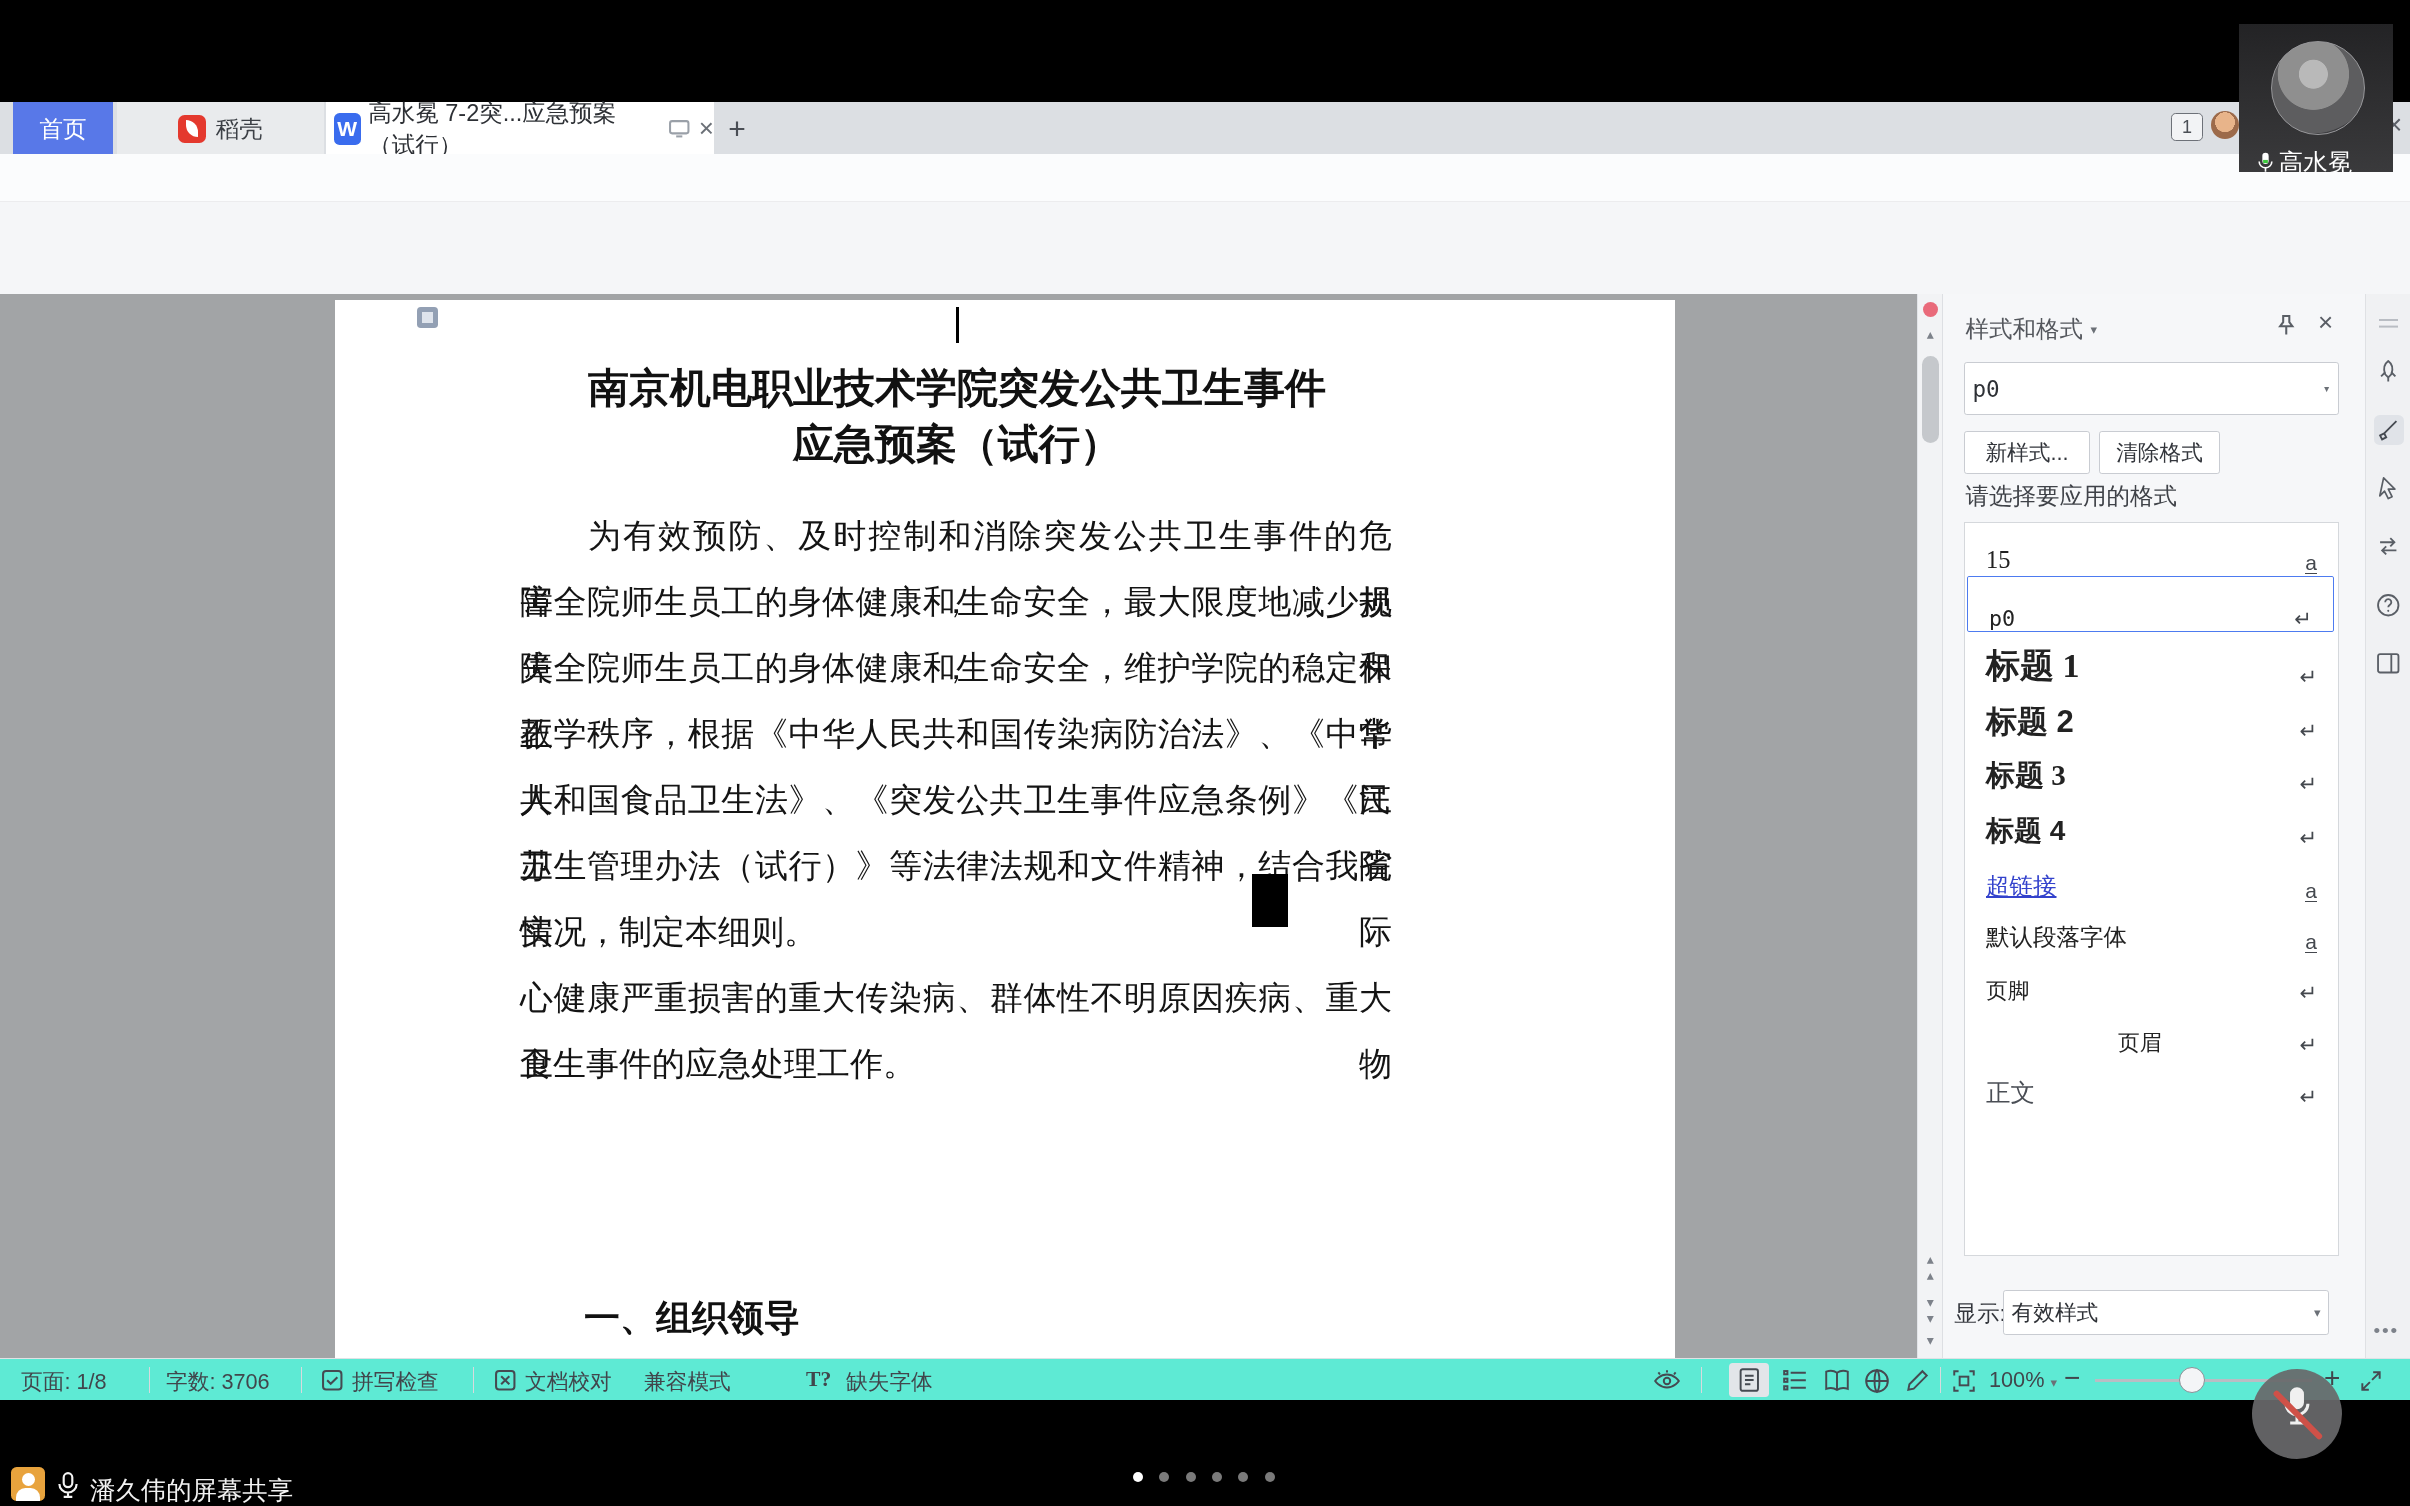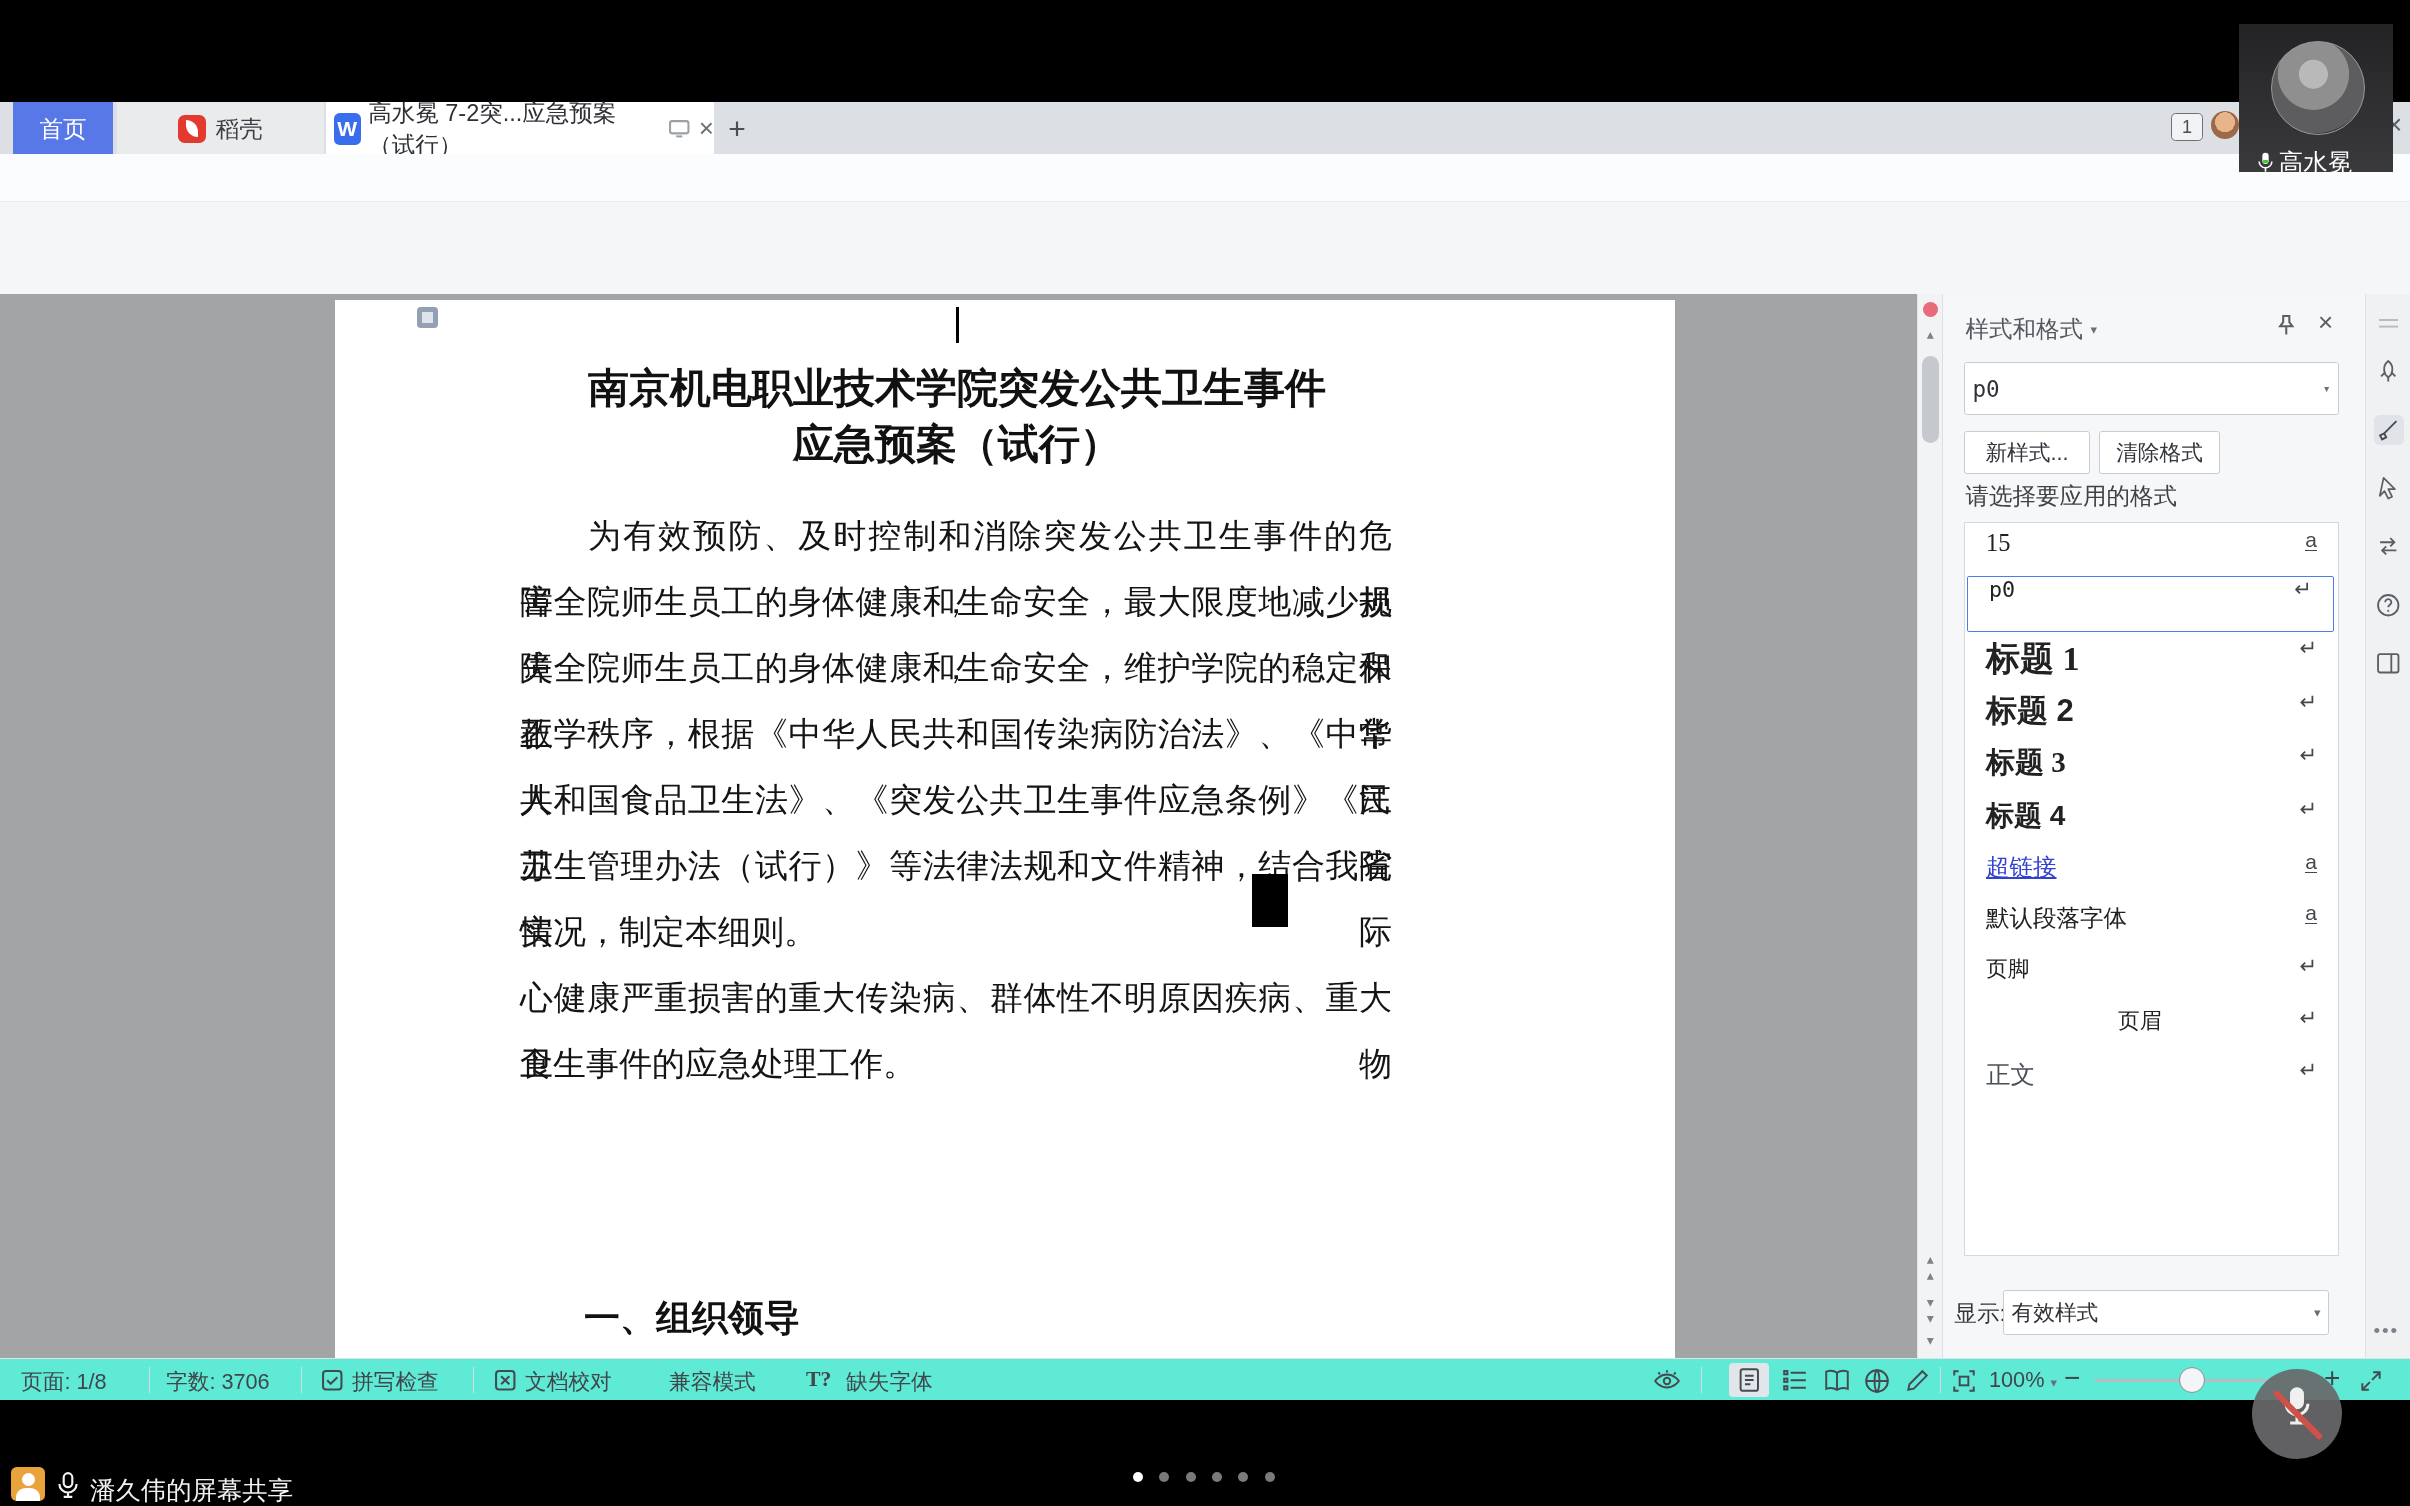--- a/index.html
+++ b/index.html
@@ -87,21 +87,21 @@
   .scr-ar{width:24.5px;text-align:center;color:#7d828a;font-size:14px;}
   
   .panel{left:1942px;top:294px;width:424px;height:1064px;background:#f6f7f9;border-left:0.9px solid #dddfe3;box-sizing:border-box;}
   .panel-title{left:22.6px;top:19px;font-size:23.5px;color:#54575d;display:flex;align-items:center;gap:7.5px;}
   .panel-x{left:375px;top:13px;font-size:26px;color:#5a5e66;}
   .pcombo{left:21px;top:68px;width:375px;height:53px;font-family:"DejaVu Sans Mono",monospace;font-size:22.6px;}
   .pbtn{height:41px;background:#fff;border:0.9px solid #c9ccd2;border-radius:2.8px;font-size:21.7px;color:#33363c;
         display:flex;align-items:center;justify-content:center;}
   .prompt{left:22.6px;top:186px;font-size:23.5px;color:#3f4248;}
   .stylelist{left:21px;top:228px;width:375px;height:734px;background:#fff;border:0.9px solid #d5d8dc;box-sizing:border-box;}
-  .srow{position:absolute;left:0;width:373px;display:flex;align-items:flex-start;justify-content:space-between;
+  .srow{position:absolute;left:0;width:373px;display:flex;align-items:flex-end;justify-content:space-between;
         padding:0 21px;box-sizing:border-box;color:#222;}
   .mk{font-size:21px;color:#44484e;}
   .mk-a{border-bottom:1.9px solid #44484e;line-height:1;}
   .st-15{font-family:"Liberation Serif",serif;font-size:24.5px;}
   .st-p0{font-family:"DejaVu Sans Mono",monospace;font-size:21.7px;}
   .sel-p0{border:1.9px solid #4d7bf0;border-radius:1.9px;background:#fff;}
   .st-h1{font-family:"Liberation Serif",serif;font-weight:bold;font-size:34px;}
   .st-h2{font-family:"Liberation Sans",sans-serif;font-weight:bold;font-size:31px;}
   .st-h3{font-family:"Liberation Serif",serif;font-weight:bold;font-size:29px;}
   .st-h4{font-family:"Liberation Sans",sans-serif;font-weight:bold;font-size:28px;}
@@ -617,21 +617,21 @@
       </span>
     <span class="abs sb-item" style="left:352px;">拼写检查</span>
     <div class="abs ssep" style="left:473px;"></div>
     <span class="abs ic" style="left:493px;top:9.4px;">
       <svg width="24.5" height="24.5" viewBox="0 0 24 24" stroke="#454a51" stroke-width="2" fill="none">
           <rect x="3" y="3" width="18" height="18" rx="3"></rect>
           <path d="M8 8l8 8M16 8l-8 8"></path>
         </svg>
       </span>
     <span class="abs sb-item" style="left:525px;">文档校对</span>
-    <span class="abs sb-item" style="left:669px;">兼容模式</span>
+    <span class="abs sb-item" style="left:644px;">兼容模式</span>
     <span class="abs sb-item" style="left:806px;font-family:'Liberation Serif',serif;font-weight:bold;">T?</span>
     <span class="abs sb-item" style="left:846px;">缺失字体</span>
 
     <span class="abs ic" style="left:1653px;top:8.5px;">
       <svg width="28" height="26" viewBox="0 0 26 22" stroke="#454a51" stroke-width="1.8" fill="none">
           <path d="M2 11s4-6 11-6 11 6 11 6-4 6-11 6S2 11 2 11z"></path>
           <circle cx="13" cy="11" r="3"></circle>
           <path d="M13 1v2M5 3l1.5 2M21 3l-1.5 2"></path>
         </svg>
       </span>

